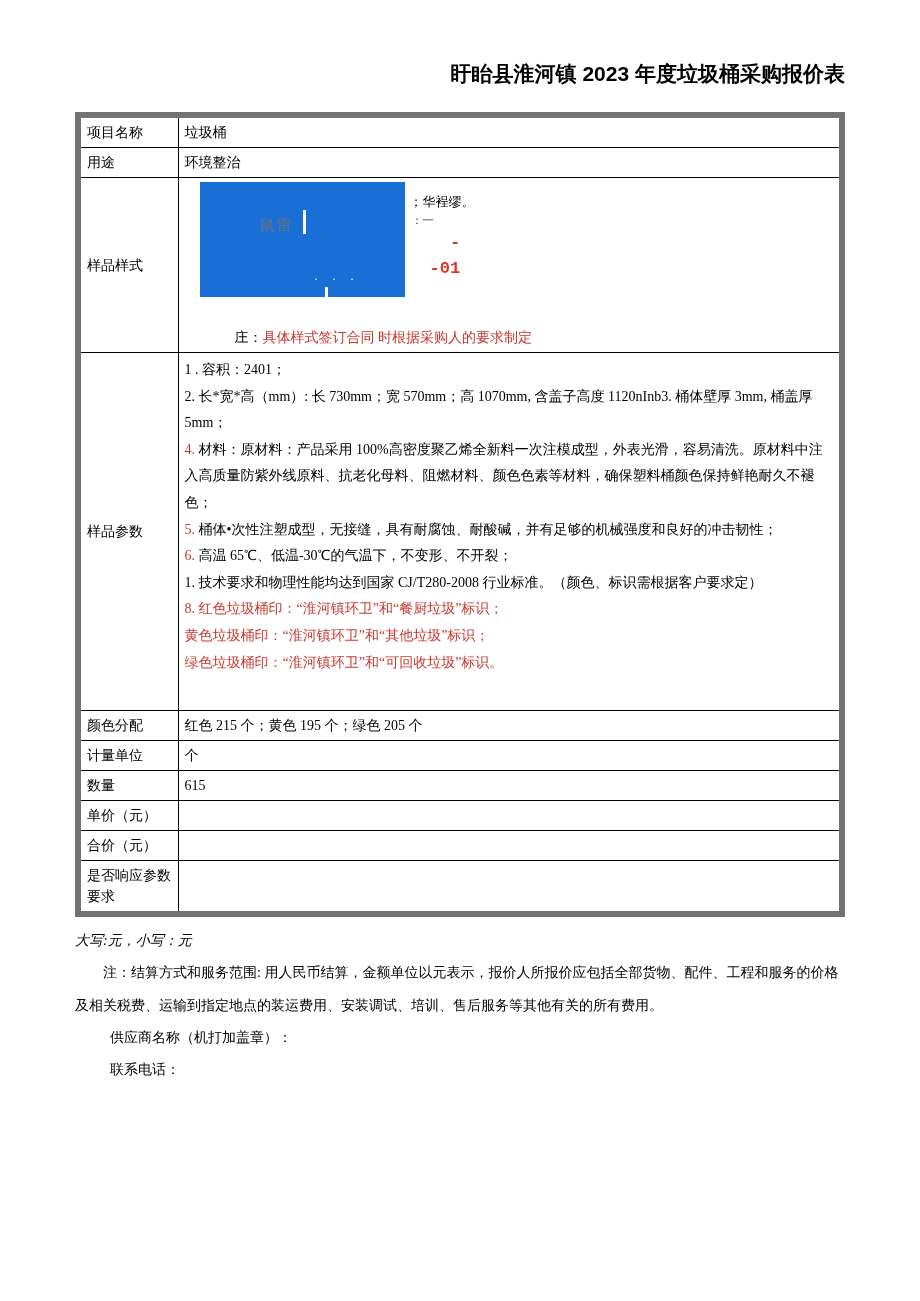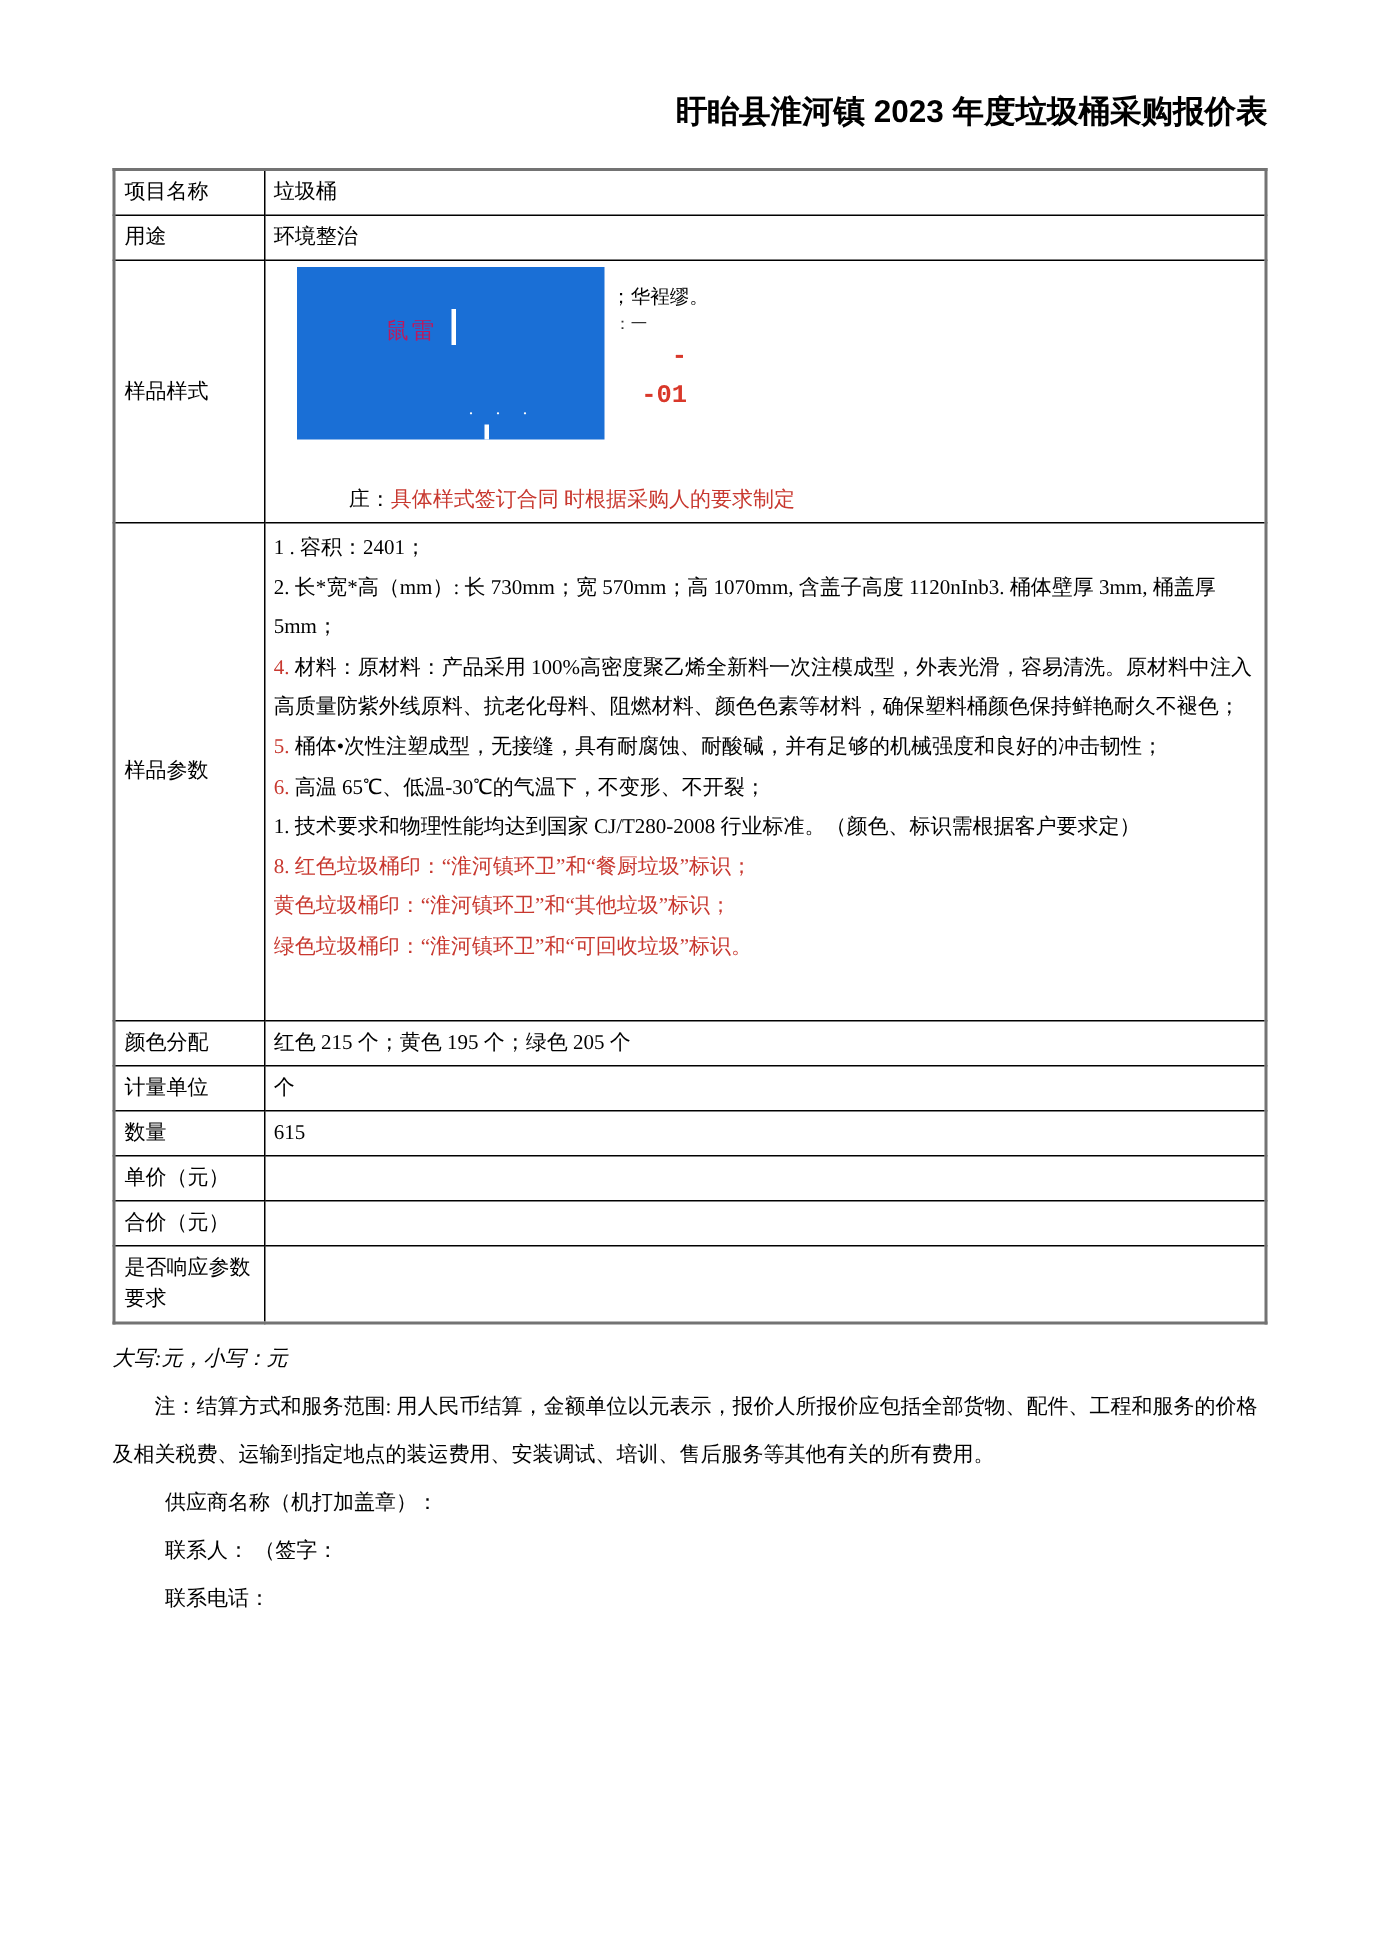--- a/index.html
+++ b/index.html
@@ -18,21 +18,21 @@
     .title {
       text-align: right;
       font-size: 21px;
       font-weight: bold;
       margin-bottom: 24px;
       font-family: "SimHei", "黑体", sans-serif;
     }
     table.main {
       width: 100%;
       border-collapse: collapse;
-      border: 2px solid #737373;
+      border: 6px solid #737373;
       padding-left: 40px;
     }
     table.main td {
       border: 1px solid #000;
       padding: 4px 6px;
       vertical-align: top;
       line-height: 1.5;
     }
     table.main td.label {
       width: 100px;
@@ -53,21 +53,21 @@
       left: 0;
       top: 0;
       width: 205px;
       height: 115px;
       background: #1a6fd6;
     }
     .blue-text1 {
       position: absolute;
       left: 60px;
       top: 32px;
-      color: #be185d;
+      color: #737373;
       font-size: 15px;
       letter-spacing: 2px;
       font-family: "SimSun", serif;
     }
     .blue-bar {
       position: absolute;
       left: 103px;
       top: 28px;
       width: 3px;
       height: 24px;
@@ -224,15 +224,14 @@
     <td class="label">是否响应参数要求</td>
     <td></td>
   </tr>
 </tbody>
   </table>
 
 <div class="footer">
   <p><span class="italic">大写:元，小写：元</span></p>
   <p class="indent">注：结算方式和服务范围: 用人民币结算，金额单位以元表示，报价人所报价应包括全部货物、配件、工程和服务的价格及相关税费、运输到指定地点的装运费用、安装调试、培训、售后服务等其他有关的所有费用。</p>
   <p class="indent2">供应商名称（机打加盖章）：</p>
-  <p class="indent2">联系人：        （签字：</p>
   <p class="indent2">联系电话：</p>
 </div>
 
 </body></html>

